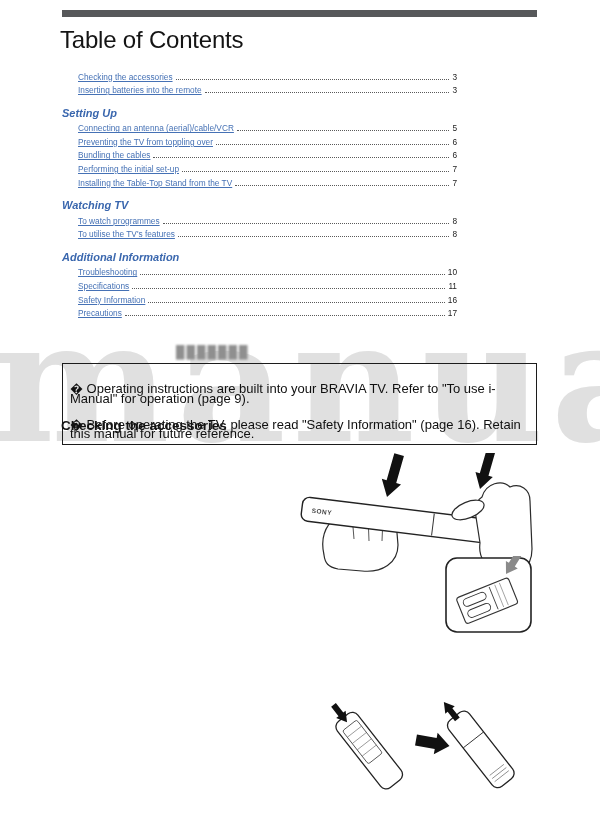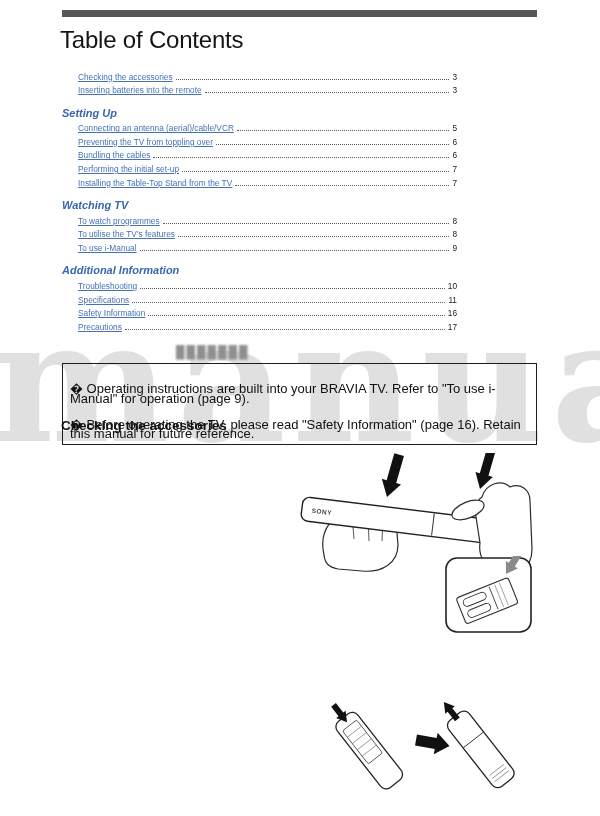--- a/index.html
+++ b/index.html
@@ -124,25 +124,20 @@
       </div>
       <div class="toc-row">
         <a class="toc-link">To watch programmes</a>
         <span class="leader"></span>
         <span class="pg">8</span>
       </div>
       <div class="toc-row">
         <a class="toc-link">To utilise the TV's features</a>
         <span class="leader"></span>
         <span class="pg">8</span>
-      </div>
-      <div class="toc-row">
-        <a class="toc-link">To use i-Manual</a>
-        <span class="leader"></span>
-        <span class="pg">9</span>
       </div>
 
       <div class="toc-section">
         <a class="sec-link">Additional Information</a>
       </div>
       <div class="toc-row">
         <a class="toc-link">Troubleshooting</a>
         <span class="leader"></span>
         <span class="pg">10</span>
       </div>

